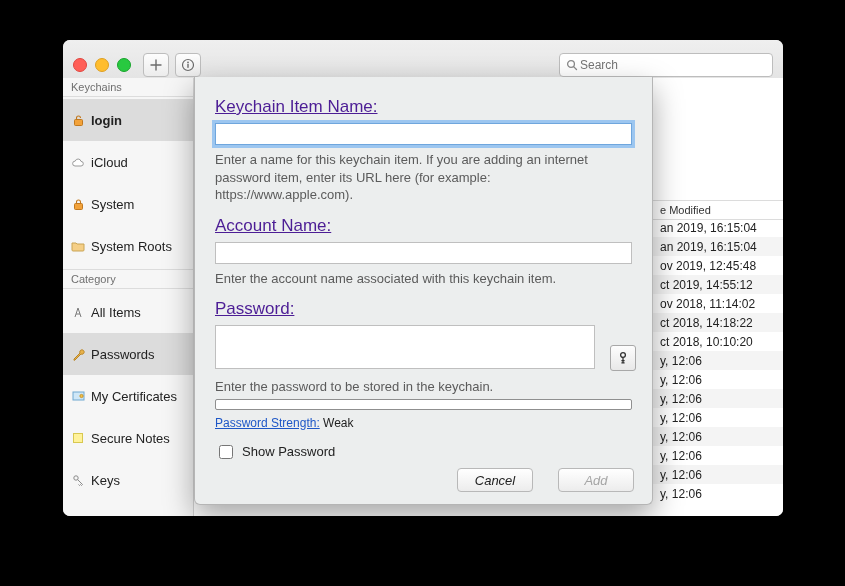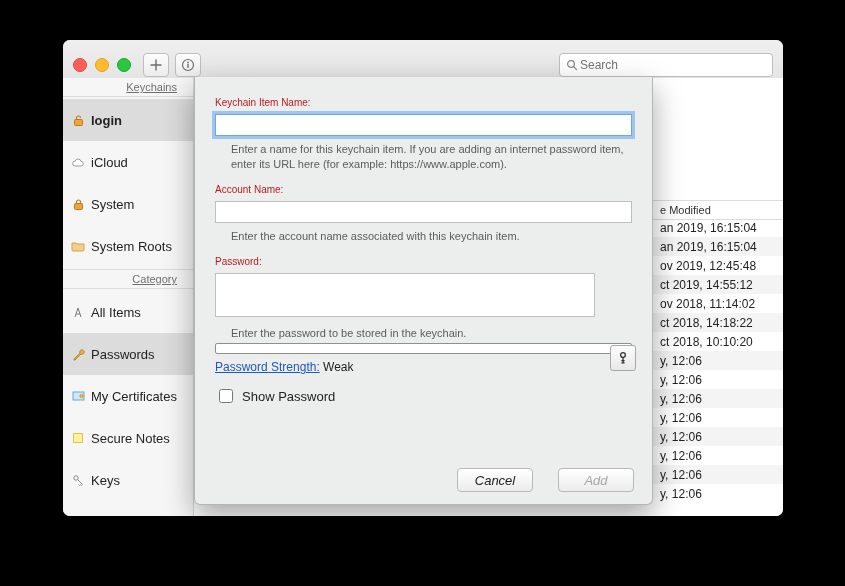--- a/index.html
+++ b/index.html
@@ -8,39 +8,39 @@
   .traffic{display:flex;gap:8px;}
   .tl{width:12px;height:12px;border-radius:50%;}
   .tl.red{background:#ff5f57;border:0.5px solid #e04640;}
   .tl.yel{background:#ffbd2e;border:0.5px solid #dea023;}
   .tl.grn{background:#28c940;border:0.5px solid #18a52c;}
   .tb-btn{width:24px;height:22px;border:1px solid #bdbdbd;border-radius:4px;background:linear-gradient(#fdfdfd,#ececec);margin-left:12px;display:flex;align-items:center;justify-content:center;}
   .search{margin-left:auto;width:200px;height:22px;border:1px solid #bdbdbd;border-radius:4px;background:#fff;display:flex;align-items:center;padding:0 6px;color:#8a8a8a;}
   .search input{border:0;outline:0;flex:1;font-size:12px;color:#333;background:transparent;}
   .body{position:absolute;top:38px;bottom:0;left:0;right:0;display:flex;}
   .sidebar{width:130px;background:#f6f6f6;border-right:1px solid #d4d4d4;display:flex;flex-direction:column;}
-  .group-hdr{font-size:11px;color:#6f6f6f;text-align:right;padding:3px 16px;border-top:1px solid #dcdcdc;border-bottom:1px solid #dcdcdc;background:#f6f6f6;text-decoration:underline;}
+  .group-hdr{font-size:11px;color:#6f6f6f;text-align:left;padding:3px 8px;border-top:1px solid #dcdcdc;border-bottom:1px solid #dcdcdc;background:#f6f6f6;}
   .group-hdr:first-child{border-top:0;}
   .sb-list{padding:2px 0;}
   .sb-item{display:flex;align-items:center;gap:6px;padding:12px 8px;height:18px;cursor:default;}
   .sb-item.sel{background:#dcdcdc;}
   .sb-item.bold{font-weight:600;}
   .ico{width:14px;height:14px;display:flex;align-items:center;justify-content:center;}
   .spacer{flex:1;}
   .main{flex:1;position:relative;background:#fff;}
   .hdr-row{position:absolute;top:122px;left:0;right:0;height:18px;background:#fff;border-top:1px solid #dcdcdc;border-bottom:1px solid #dcdcdc;font-size:11px;color:#333;display:flex;align-items:center;padding-left:466px;}
   .rows{position:absolute;top:140px;left:0;right:0;}
   .row{height:19px;display:flex;align-items:center;font-size:12px;padding-left:466px;}
   .row.alt{background:#f4f4f4;}
   
   .dialog{position:absolute;left:194px;top:77px;width:459px;height:428px;background:#eceeee;border:1px solid #b5b5b5;border-top:0;border-radius:0 0 6px 6px;box-shadow:0 12px 30px rgba(0,0,0,0.35);padding:18px 20px 14px 20px;box-sizing:border-box;}
-  .dlabel{font-size:10px;color:#b91c1c;margin-top:2px;margin-bottom:6px;}
+  .dlabel{font-size:17px;color:#4c1d95;margin-top:2px;margin-bottom:6px;text-decoration:underline;}
   .dinput{width:100%;height:22px;box-sizing:border-box;border:1px solid #bfbfbf;background:#fff;font-size:13px;padding:2px 5px;}
   .dinput.focus{outline:3px solid #9cc6f0;border-color:#6fa6dd;}
-  .helper{font-size:11px;color:#5b5b5b;margin:6px 0 12px 16px;line-height:1.35;}
+  .helper{font-size:13px;color:#5b5b5b;margin:6px 0 12px 0;line-height:1.35;}
   .pwbox{width:380px;height:44px;border:1px solid #bfbfbf;background:#fff;box-sizing:border-box;resize:none;font-size:13px;padding:3px 5px;}
   .keybtn{position:absolute;left:415px;top:268px;width:24px;height:24px;border:1px solid #a8a8a8;border-radius:3px;background:linear-gradient(#fdfdfd,#e8e8e8);display:flex;align-items:center;justify-content:center;}
   .meter{width:100%;height:11px;border:1px solid #8f8f8f;border-radius:2px;background:#fff;box-sizing:border-box;margin-top:3px;}
   .ps{font-size:12px;margin-top:6px;}
   .ps a{color:#1e57c7;text-decoration:underline;}
   .chk{display:flex;align-items:center;gap:6px;font-size:13px;margin-top:12px;}
   .chk input{width:14px;height:14px;}
   .btns{position:absolute;right:18px;bottom:12px;display:flex;gap:12px;font-style:italic;}
   .btn{min-width:74px;height:22px;border:1px solid #b8b8b8;border-radius:4px;background:linear-gradient(#ffffff,#ececec);font-size:13px;display:flex;align-items:center;justify-content:center;}
   .btn.disabled{color:#a6a6a6;margin-left:13px;}

